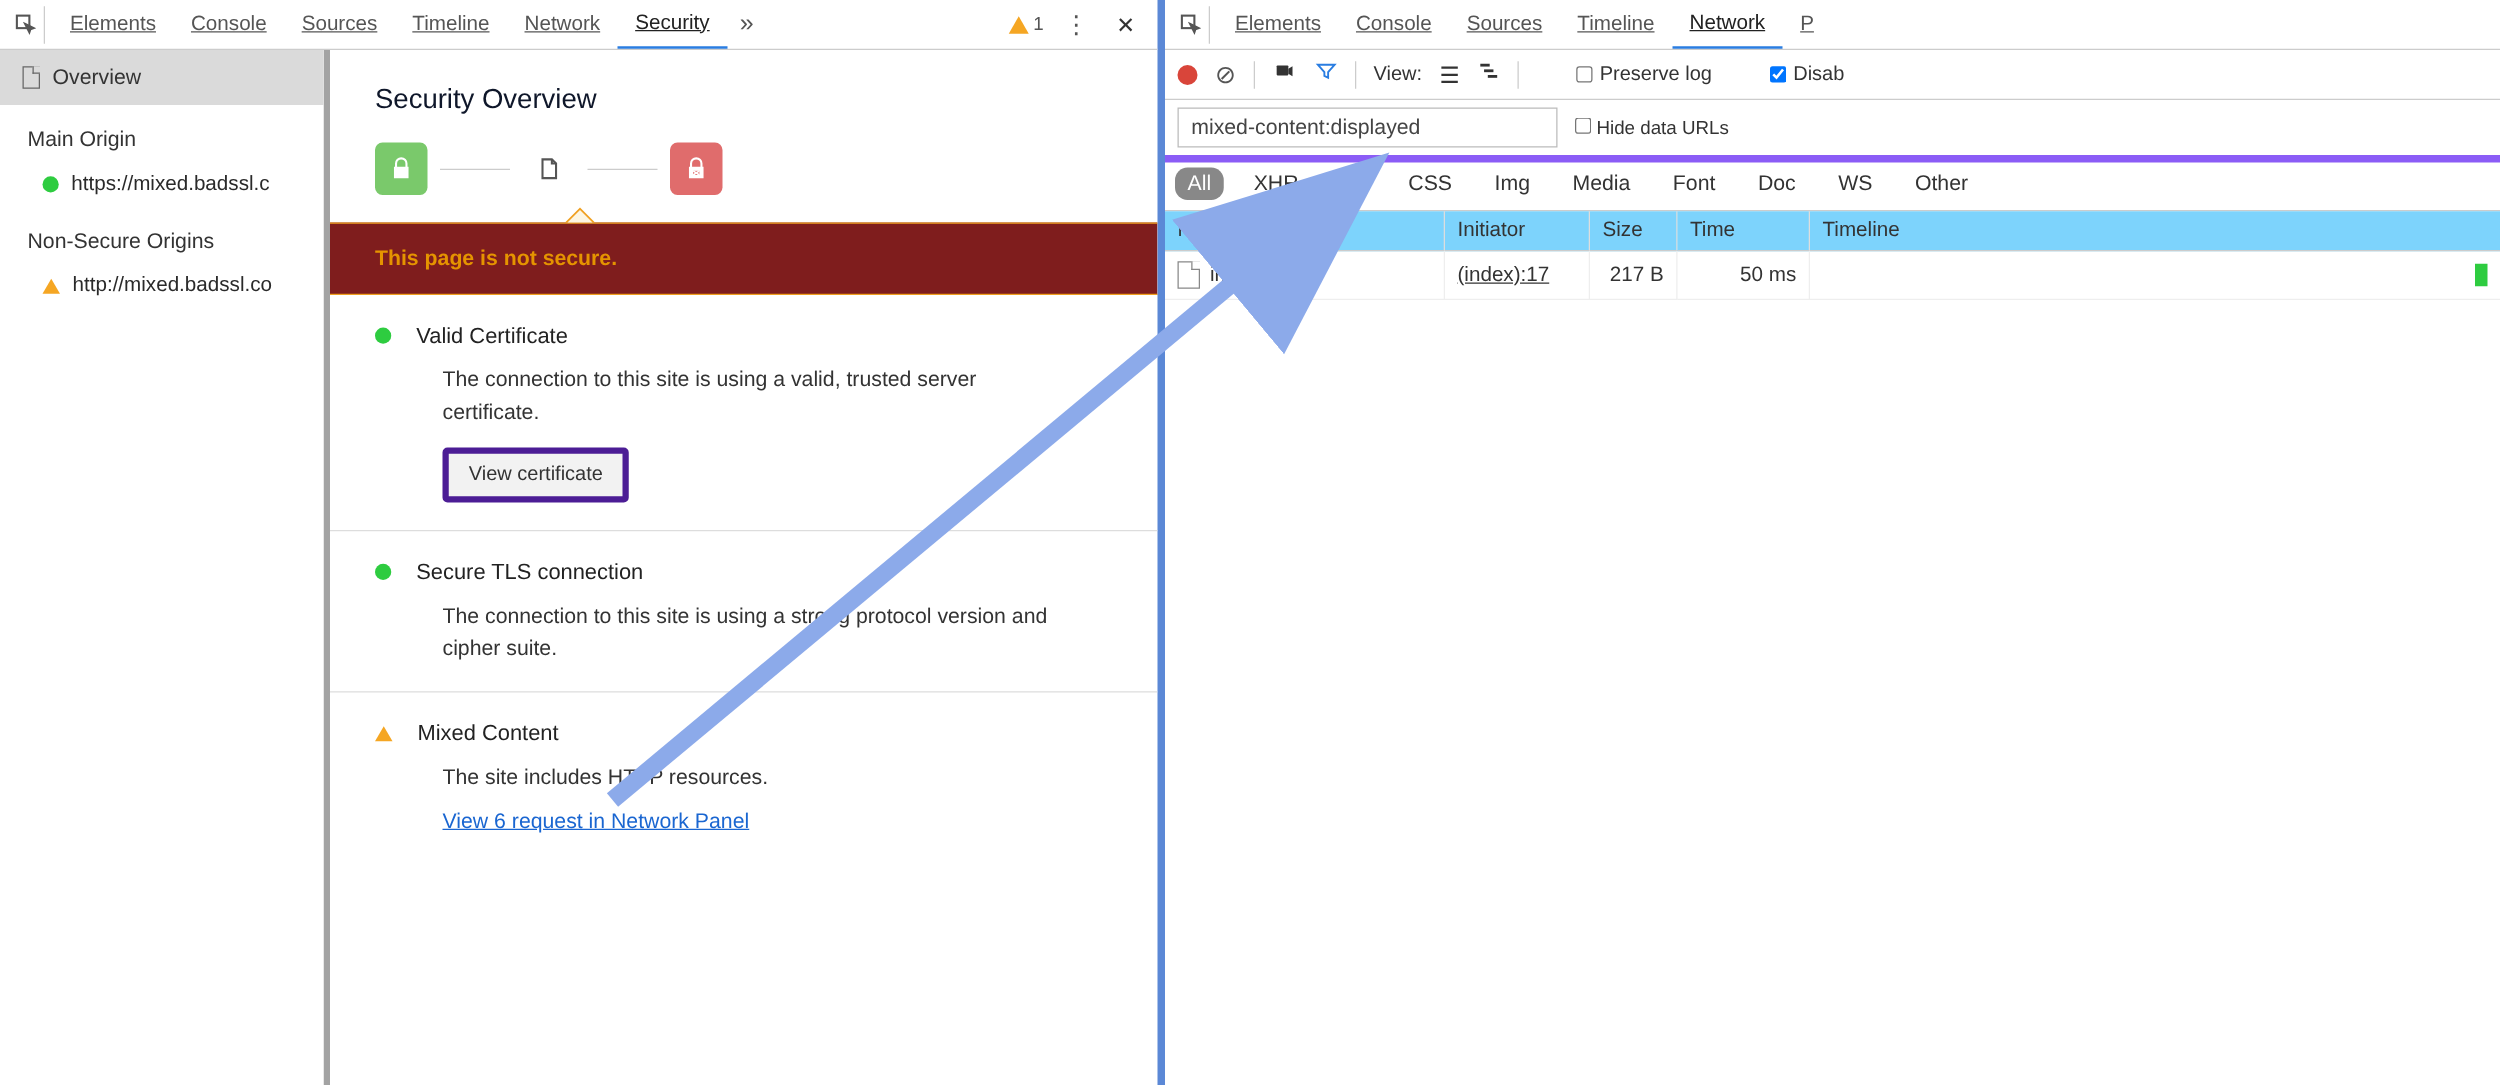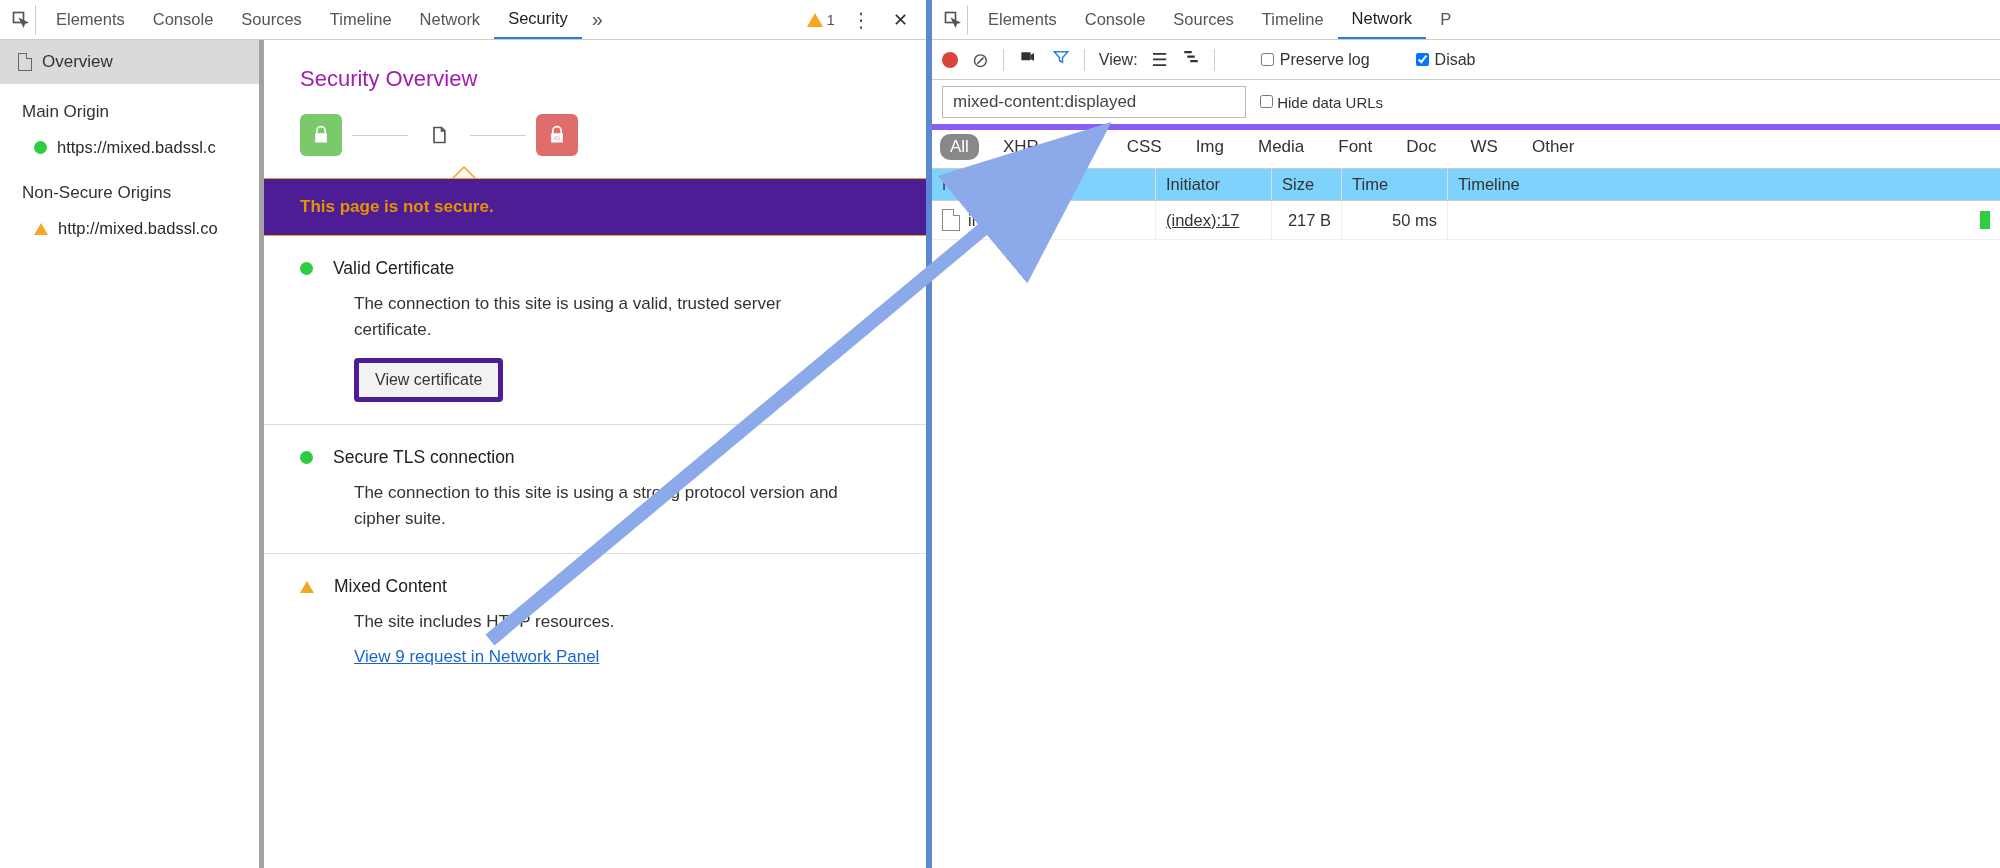--- a/index.html
+++ b/index.html
@@ -47,20 +47,21 @@
     cursor: pointer;
   }
   .tabstrip .tab {
     padding: 0 14px;
     height: 40px;
     display: flex;
     align-items: center;
     color: #555;
     cursor: pointer;
     font-size: 16.5px;
+    text-decoration: underline;
   }
   .tabstrip .tab.active {
     color: #222;
     border-bottom: 3px solid #2a7de1;
   }
   .tabstrip .overflow {
     padding: 0 10px;
     font-size: 20px;
     color: #555;
     cursor: pointer;
@@ -152,21 +153,21 @@
   
   .content {
     flex: 1;
     padding: 0;
     overflow: hidden;
   }
   .content h1 {
     font-size: 22px;
     font-weight: 400;
     padding: 26px 0 22px 36px;
-    color: #a21caf;
+    color: #0f172a;
   }
   .indicators {
     display: flex;
     align-items: center;
     gap: 10px;
     padding: 0 0 22px 36px;
   }
   .ind {
     width: 42px; height: 42px;
     border-radius: 6px;
@@ -195,21 +196,21 @@
     top: -10px; left: 190px;
     width: 0; height: 0;
     border-left: 10px solid transparent;
     border-right: 10px solid transparent;
     border-bottom: 10px solid #fdf6e3;
   }
 
   .banner {
     border-top: 1px solid #f0a020;
     border-bottom: 1px solid #f0a020;
-    background: #4c1d95;
+    background: #7f1d1d;
     padding: 18px 36px;
     color: #e59400;
     font-weight: 600;
     font-size: 17px;
   }
 
   .item {
     border-bottom: 1px solid #ddd;
     padding: 22px 36px;
   }
@@ -455,21 +456,21 @@
           </div>
           <div class="desc">The connection to this site is using a strong protocol version and cipher suite.</div>
         </div>
 
         <div class="item" style="border-bottom:none">
           <div class="row1">
             <span class="tri-sm"></span>
             <span class="title">Mixed Content</span>
           </div>
           <div class="desc">The site includes HTTP resources.</div>
-          <a class="link">View 9 request in Network Panel</a>
+          <a class="link">View 6 request in Network Panel</a>
         </div>
       </div>
     </div>
   </div>
 
   <div class="right-pane">
     <div class="tabstrip">
       <div class="inspect-btn">
         <svg viewBox="0 0 24 24" width="20" height="20" fill="none" stroke="#555" stroke-width="2">
           <rect x="3" y="3" width="12" height="12"></rect>

